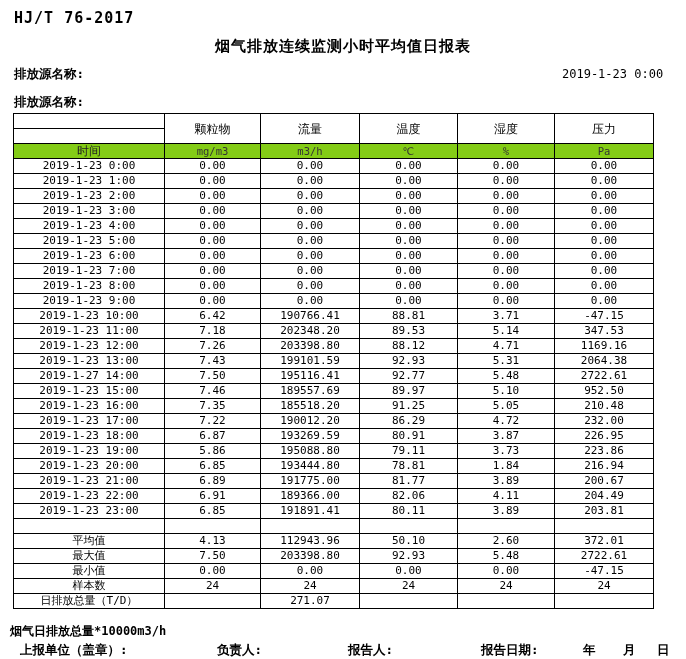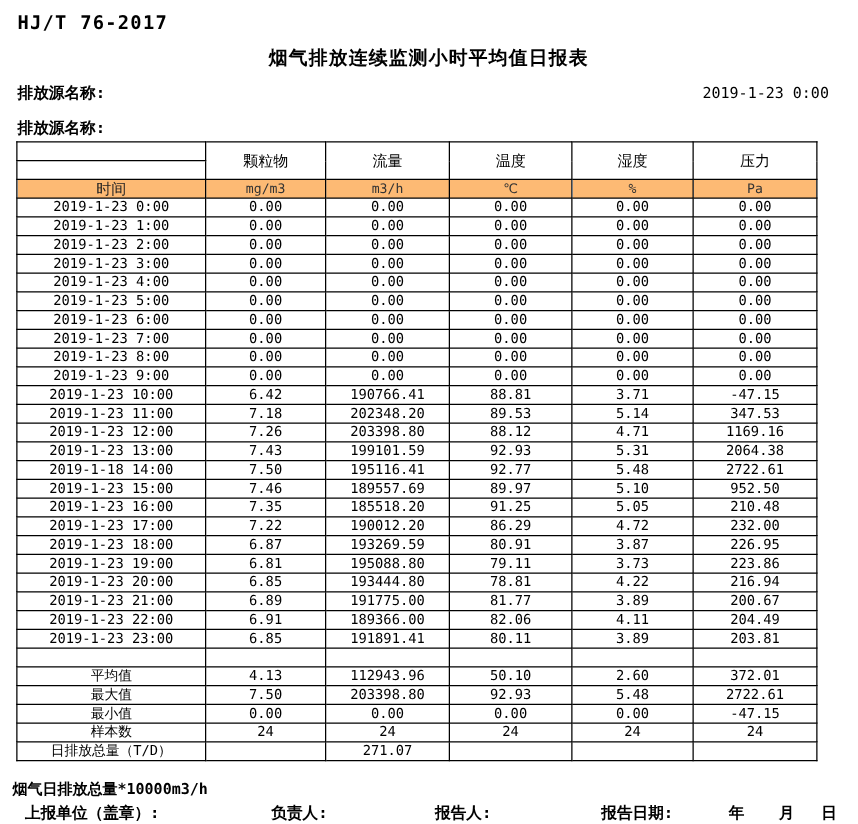--- a/index.html
+++ b/index.html
@@ -29,21 +29,21 @@
     border: 1px solid #000;
     padding: 0;
     height: 14px;
     line-height: 14px;
     font-size: 11px;
     text-align: center;
     white-space: nowrap;
     overflow: hidden;
   }
   #report-table td.param-header { font-size: 12px; }
-  #report-table tr.unit-row td { background: #fdba74; font-size: 10.5px; color: #333; }
+  #report-table tr.unit-row td { background: #84cc16; font-size: 10.5px; color: #333; }
   #report-table tr.unit-row td.time-head { font-size: 12px; color: #222; }
 
   #flow-note { left: 10px; top: 623px; font-size: 12px; font-weight: bold; }
   .footer-label { top: 642px; font-size: 12.5px; font-weight: bold; }
   #footer-report-unit { left: 20px; }
   #footer-responsible { left: 217px; }
   #footer-reporter    { left: 348px; }
   #footer-report-date { left: 481px; }
   #footer-year  { left: 583px; }
   #footer-month { left: 623px; }
@@ -195,21 +195,21 @@
       </tr>
       <tr>
         <td>2019-1-23 13:00</td>
         <td>7.43</td>
         <td>199101.59</td>
         <td>92.93</td>
         <td>5.31</td>
         <td>2064.38</td>
       </tr>
       <tr>
-        <td>2019-1-18 14:00</td>
+        <td>2019-1-27 14:00</td>
         <td>7.50</td>
         <td>195116.41</td>
         <td>92.77</td>
         <td>5.48</td>
         <td>2722.61</td>
       </tr>
       <tr>
         <td>2019-1-23 15:00</td>
         <td>7.46</td>
         <td>189557.69</td>
@@ -236,32 +236,32 @@
       <tr>
         <td>2019-1-23 18:00</td>
         <td>6.87</td>
         <td>193269.59</td>
         <td>80.91</td>
         <td>3.87</td>
         <td>226.95</td>
       </tr>
       <tr>
         <td>2019-1-23 19:00</td>
-        <td>6.81</td>
+        <td>5.86</td>
         <td>195088.80</td>
         <td>79.11</td>
         <td>3.73</td>
         <td>223.86</td>
       </tr>
       <tr>
         <td>2019-1-23 20:00</td>
         <td>6.85</td>
         <td>193444.80</td>
         <td>78.81</td>
-        <td>4.22</td>
+        <td>1.84</td>
         <td>216.94</td>
       </tr>
       <tr>
         <td>2019-1-23 21:00</td>
         <td>6.89</td>
         <td>191775.00</td>
         <td>81.77</td>
         <td>3.89</td>
         <td>200.67</td>
       </tr>

